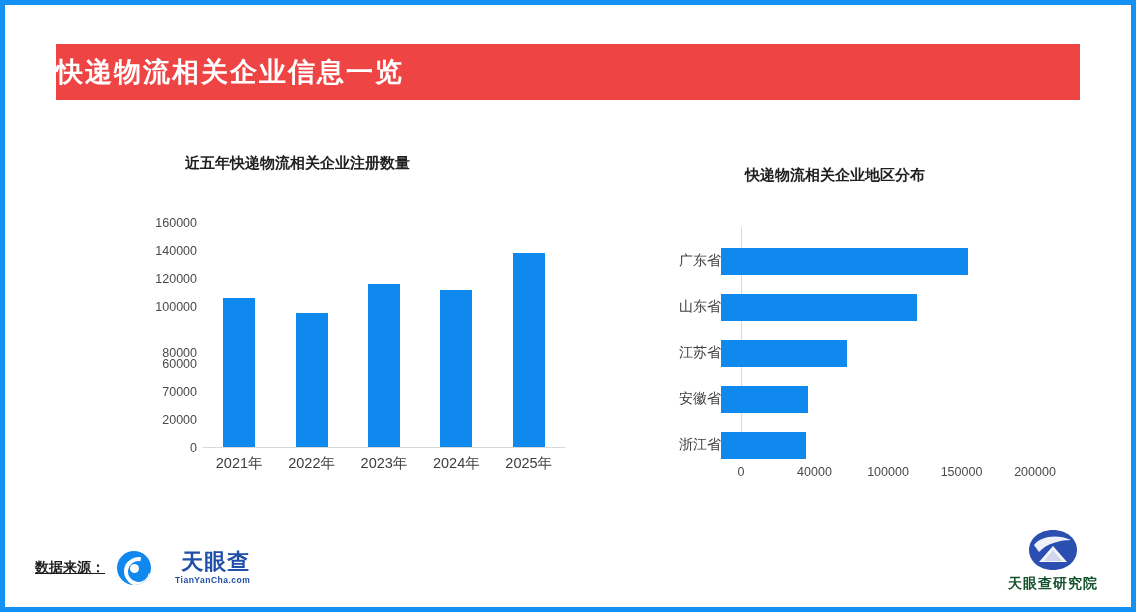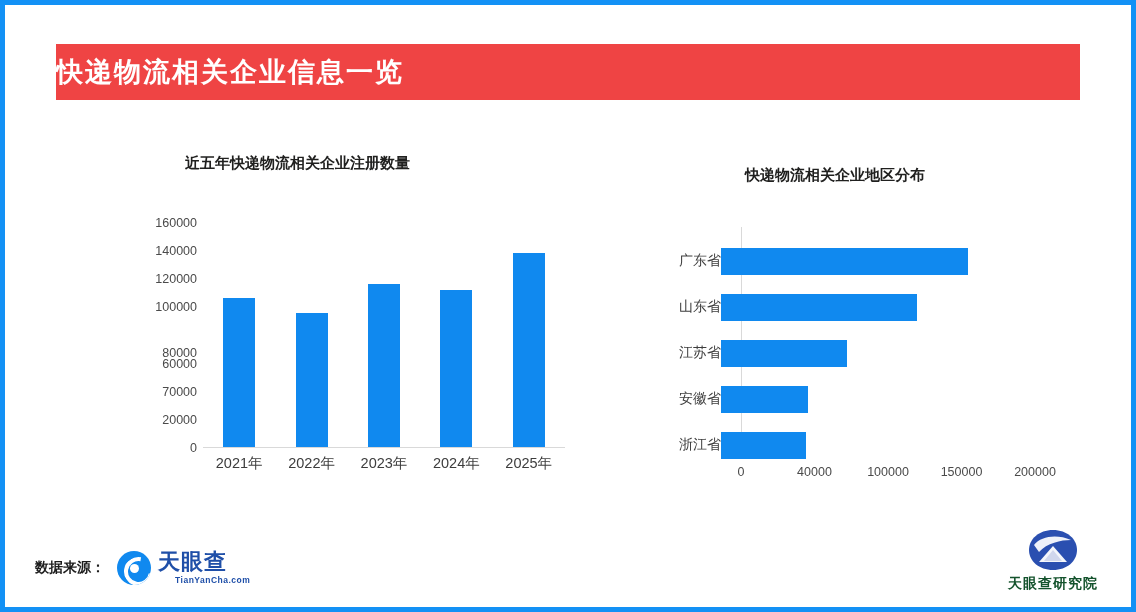--- a/index.html
+++ b/index.html
@@ -150,20 +150,21 @@
     left: 30px; bottom: 22px;
     display: flex;
     align-items: center;
   }
   .footer-source .src-label {
     font-size: 14px;
     color: #1d1d1d;
     font-weight: bold;
     margin-right: 12px;
     white-space: nowrap;
+    text-decoration: underline;
   }
   .tyc-logo { display: flex; align-items: center; }
   .tyc-mark {
     width: 34px; height: 34px;
     border-radius: 50%;
     background: #1089ef;
     position: relative;
     margin-right: 7px;
     overflow: hidden;
   }
@@ -178,21 +179,21 @@
     transform: rotate(-35deg);
   }
   .tyc-mark::after {
     content: "";
     position: absolute;
     left: 13px; top: 13px;
     width: 9px; height: 9px;
     border-radius: 50%;
     background: #ffffff;
   }
-  .tyc-words { display: flex; flex-direction: column; line-height: 1; }
+  .tyc-words { display: flex; flex-direction: column; line-height: 1; align-items: flex-end; }
   .tyc-cn {
     font-size: 22px; font-weight: bold;
     color: #1f4fa8; letter-spacing: 1px;
     white-space: nowrap;
   }
   .tyc-en {
     font-size: 8.5px; font-weight: bold;
     color: #1f4fa8; letter-spacing: .5px;
     margin-top: 3px;
     white-space: nowrap;

